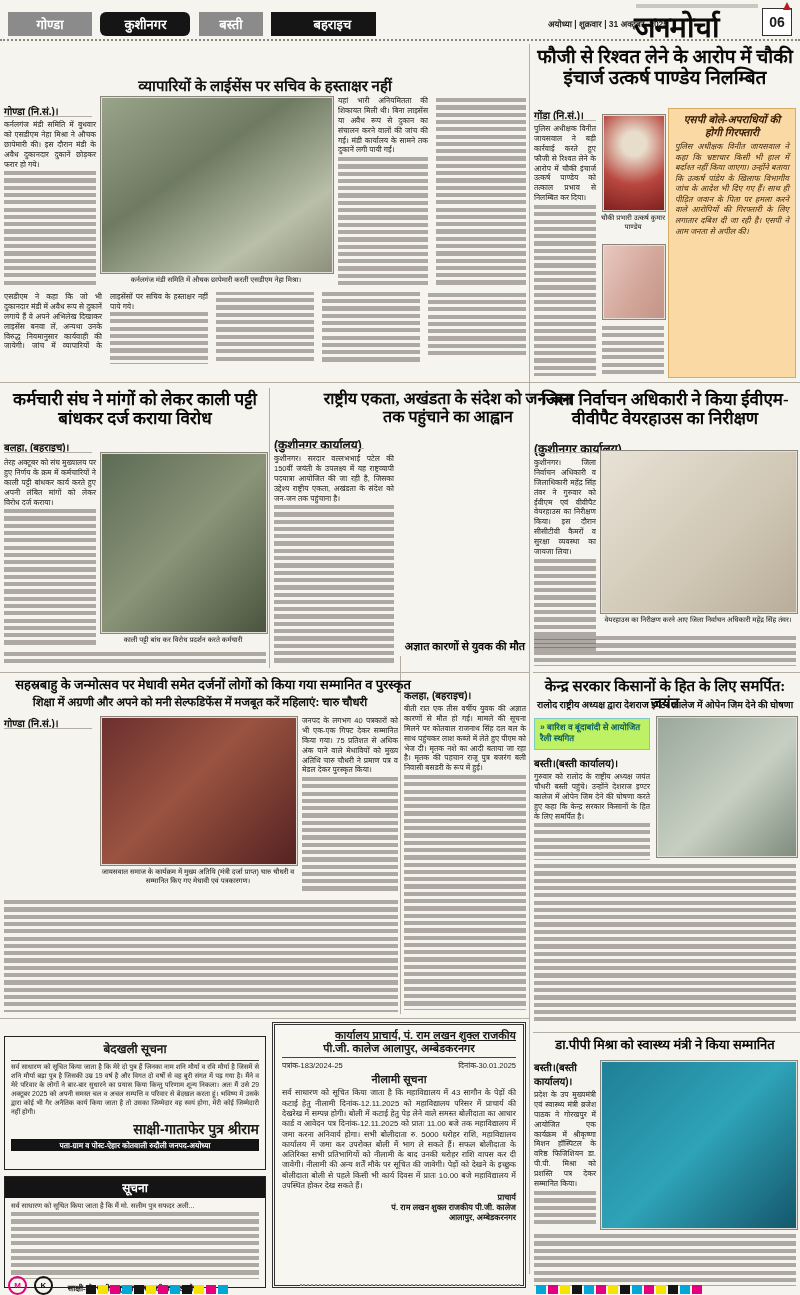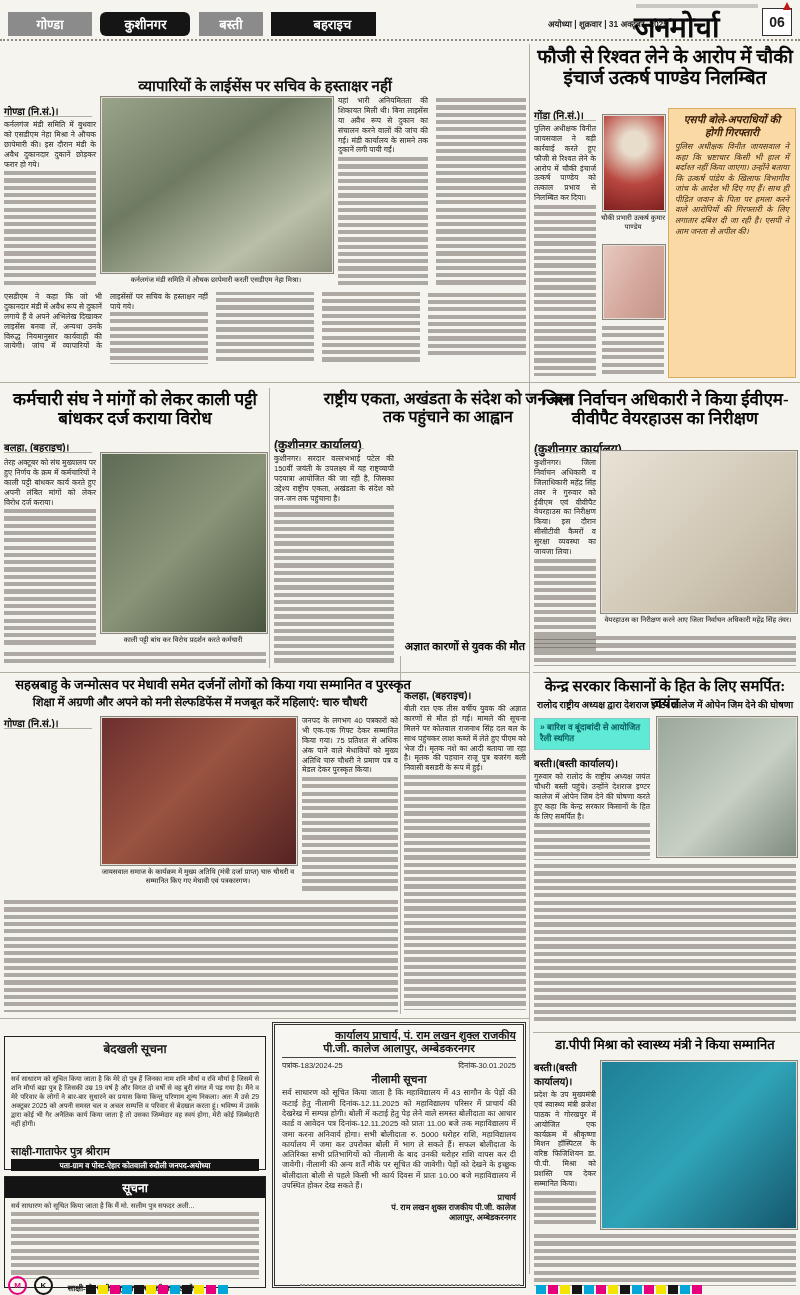--- a/index.html
+++ b/index.html
@@ -148,37 +148,37 @@
   <div class="abs flexcol" style="left:302px;top:716px;width:96px;height:178px;">
     <p class="bt">जनपद के लगभग 40 पत्रकारों को भी एक-एक गिफ्ट देकर सम्मानित किया गया। 75 प्रतिशत से अधिक अंक पाने वाले मेधावियों को मुख्य अतिथि चारु चौधरी ने प्रमाण पत्र व मेडल देकर पुरस्कृत किया।</p>
     <div class="lines"></div>
   </div>
   <div class="abs" style="left:4px;top:900px;width:394px;height:112px;">
     <div class="linesfix" style="height:112px;"></div>
   </div>
 
   <div class="abs hl" style="left:534px;top:678px;width:262px;font-size:15px;">केन्द्र सरकार किसानों के हित के लिए समर्पित: जयंत</div>
   <div class="abs sub" style="left:534px;top:700px;width:262px;font-size:9.5px;">रालोद राष्ट्रीय अध्यक्ष द्वारा देशराज इण्टर कालेज में ओपेन जिम देने की घोषणा</div>
-  <div class="abs" style="left:534px;top:718px;width:116px;height:32px;background:#5eead4;border:1px solid #7fc9c4;padding:3px 5px;box-sizing:border-box;">
+  <div class="abs" style="left:534px;top:718px;width:116px;height:32px;background:#bef264;border:1px solid #7fc9c4;padding:3px 5px;box-sizing:border-box;">
     <div style="font-size:8.5px;font-weight:bold;color:#0b5f63;line-height:1.25;">» बारिश व बूंदाबांदी से आयोजित रैली स्थगित</div>
   </div>
   <div class="abs flexcol" style="left:534px;top:756px;width:116px;height:104px;">
     <span class="dl">बस्ती।(बस्ती कार्यालय)।</span>
     <p class="bt" style="margin-top:2px;">गुरुवार को रालोद के राष्ट्रीय अध्यक्ष जयंत चौधरी बस्ती पहुंचे। उन्होंने देशराज इण्टर कालेज में ओपेन जिम देने की घोषणा करते हुए कहा कि केन्द्र सरकार किसानों के हित के लिए समर्पित है।</p>
     <div class="lines"></div>
   </div>
   <div class="abs photo" style="left:656px;top:716px;width:140px;height:140px;background:linear-gradient(135deg,#9aa79b,#c6cfc2 55%,#7e8b7d);"></div>
   <div class="abs" style="left:534px;top:864px;width:262px;height:160px;">
     <div class="linesfix" style="height:160px;"></div>
   </div>
 
   <div class="abs noticebox" style="left:4px;top:1036px;width:262px;height:134px;padding:3px 6px;box-sizing:border-box;">
-    <div style="font-size:12px;font-weight:bold;text-align:center;border-bottom:1px solid #333;padding-bottom:15px;">बेदखली सूचना</div>
+    <div style="font-size:12px;font-weight:bold;text-align:center;border-bottom:1px solid #333;padding-bottom:3px;">बेदखली सूचना</div>
     <p class="bt" style="font-size:6.8px;margin-top:2px;">सर्व साधारण को सूचित किया जाता है कि मेरे दो पुत्र हैं जिनका नाम शनि मौर्या व रवि मौर्या है जिसमें से शनि मौर्या बड़ा पुत्र है जिसकी उम्र 19 वर्ष है और विगत दो वर्षों से वह बुरी संगत में पड़ गया है। मैंने व मेरे परिवार के लोगों ने बार-बार सुधारने का प्रयास किया किन्तु परिणाम शून्य निकला। अतः मैं उसे 29 अक्टूबर 2025 को अपनी समस्त चल व अचल सम्पत्ति व परिवार से बेदखल करता हूं। भविष्य में उसके द्वारा कोई भी गैर अनैतिक कार्य किया जाता है तो उसका जिम्मेदार वह स्वयं होगा, मेरी कोई जिम्मेदारी नहीं होगी।</p>
-    <div style="font-size:11px;font-weight:bold;text-align:left;margin-top:14px;">साक्षी-गाताफेर पुत्र श्रीराम</div>
+    <div style="font-size:14px;font-weight:bold;text-align:right;margin-top:2px;">साक्षी-गाताफेर पुत्र श्रीराम</div>
     <div class="blackbar" style="font-size:7.5px;padding:1px 0;margin-top:1px;">पता-ग्राम व पोस्ट-ऐहार कोतवाली रुदौली जनपद-अयोध्या</div>
   </div>
 
   <div class="abs noticebox" style="left:4px;top:1176px;width:262px;height:112px;padding:0;box-sizing:border-box;">
     <div class="blackbar" style="font-size:12px;padding:2px 0;">सूचना</div>
     <div class="flexcol" style="height:78px;padding:3px 6px;">
       <p class="bt" style="font-size:7px;">सर्व साधारण को सूचित किया जाता है कि मैं मो. सलीम पुत्र सफदर अली...</p>
       <div class="lines"></div>
     </div>
     <div style="font-size:8px;font-weight:bold;text-align:center;"><span>साक्षी-मो. सलीम पुत्र सफदर अली</span> <span>पता-उपरोक्त</span></div>

